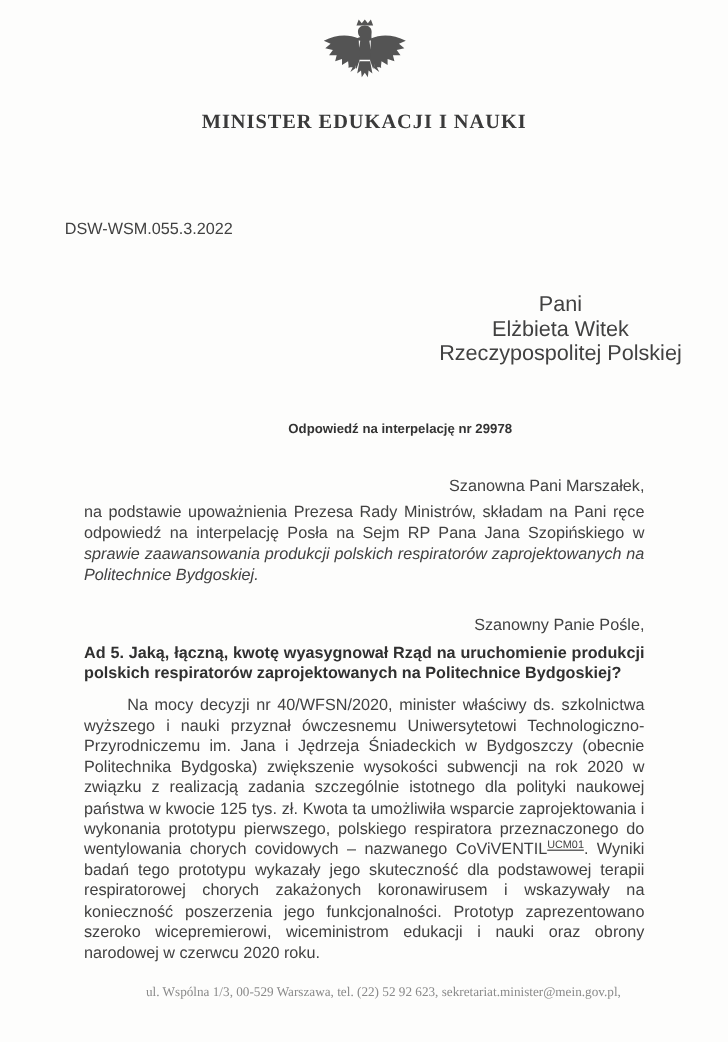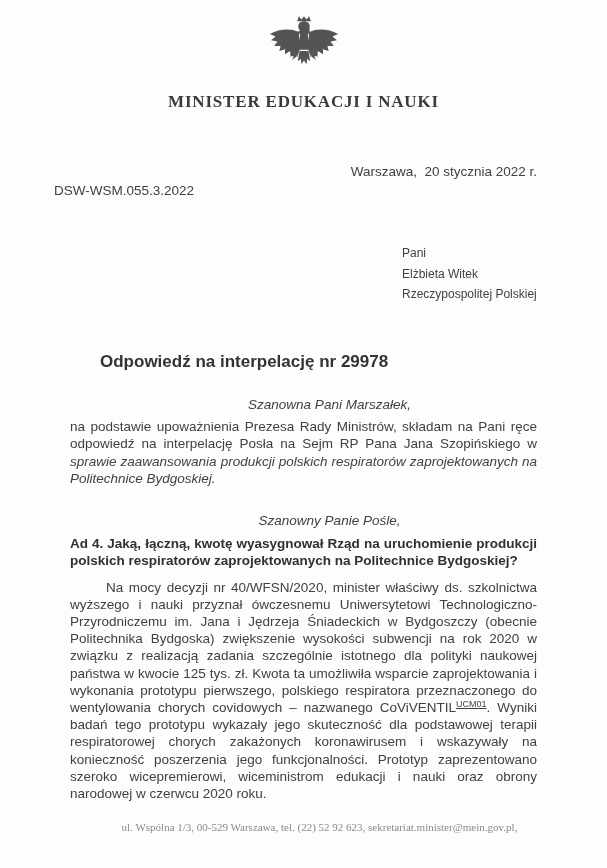--- a/index.html
+++ b/index.html
@@ -42,47 +42,48 @@
   }
   .ref-number {
     position: absolute;
     top: 183px;
     left: 54px;
     font-size: 13.5px;
   }
   .recipient {
     position: absolute;
     top: 243px;
-    left: 402px;
-    font-size: 12px;
+    left: 366px;
+    font-size: 18px;
     line-height: 20.5px;
+    text-align: center;
   }
   .subject {
     position: absolute;
     top: 352px;
     left: 100px;
     width: 467px;
+    text-align: center;
     font-weight: bold;
-    font-size: 17px;
+    font-size: 11px;
     color: #333333;
   }
   .letter-body {
     position: absolute;
     top: 396px;
     left: 70px;
     width: 467px;
     font-size: 13.5px;
     line-height: 17.2px;
     text-align: justify;
   }
   .letter-body p { margin: 0; }
   .salutation {
-    font-style: italic;
     padding-left: 52px;
-    text-align: center;
+    text-align: right;
   }
   .intro { margin-top: 5px !important; }
   .intro em { font-style: italic; }
   .salutation-2 { margin-top: 25px !important; }
   .question {
     font-weight: bold;
     color: #303030;
     margin-top: 6px !important;
   }
   .para { text-indent: 36px; }
@@ -125,40 +126,39 @@
         <path d="M53,58 L67,58 L70,74 L65,70 L64,79 L60,73 L56,79 L55,70 L50,74 Z"></path>
 
         <path d="M47,58 L38,66 L44,66 L41,72 L48,67 Z"></path>
         <path d="M73,58 L82,66 L76,66 L79,72 L72,67 Z"></path>
       </g>
     </svg>
   </div>
 
   <div class="ministry-title">MINISTER EDUKACJI I NAUKI</div>
 
-  <div class="place-date">Warszawa,  20 stycznia 2022 r.</div>
 
   <div class="ref-number">DSW-WSM.055.3.2022</div>
 
   <div class="recipient">
     <div>Pani</div>
     <div>Elżbieta Witek</div>
     <div>Rzeczypospolitej Polskiej</div>
   </div>
 
   <div class="subject">Odpowiedź na interpelację nr 29978</div>
 
   <div class="letter-body">
     <p class="salutation">Szanowna Pani Marszałek,</p>
 
     <p class="intro"><span>na podstawie upoważnienia Prezesa Rady Ministrów, składam na Pani ręce odpowiedź na interpelację Posła na Sejm RP Pana Jana Szopińskiego w </span><em>sprawie zaawansowania produkcji polskich respiratorów zaprojektowanych na Politechnice Bydgoskiej.</em></p>
 
     <p class="salutation salutation-2">Szanowny Panie Pośle,</p>
 
-    <p class="question">Ad 4. Jaką, łączną, kwotę wyasygnował Rząd na uruchomienie produkcji polskich respiratorów zaprojektowanych na Politechnice Bydgoskiej?</p>
+    <p class="question">Ad 5. Jaką, łączną, kwotę wyasygnował Rząd na uruchomienie produkcji polskich respiratorów zaprojektowanych na Politechnice Bydgoskiej?</p>
 
     <p class="para para-first"><span>Na mocy decyzji nr 40/WFSN/2020, minister właściwy ds. szkolnictwa wyższego i nauki przyznał ówczesnemu Uniwersytetowi Technologiczno-Przyrodniczemu im. Jana i Jędrzeja Śniadeckich w Bydgoszczy (obecnie Politechnika Bydgoska) zwiększenie wysokości subwencji na rok 2020 w związku z realizacją zadania szczególnie istotnego dla polityki naukowej państwa w kwocie 125 tys. zł. Kwota ta umożliwiła wsparcie zaprojektowania i wykonania prototypu pierwszego, polskiego respiratora przeznaczonego do wentylowania chorych covidowych – nazwanego CoViVENTIL</span><sup>UCM01</sup><span>. Wyniki badań tego prototypu wykazały jego skuteczność dla podstawowej terapii respiratorowej chorych zakażonych koronawirusem i wskazywały na konieczność poszerzenia jego funkcjonalności. Prototyp zaprezentowano szeroko wicepremierowi, wiceministrom edukacji i nauki oraz obrony narodowej w czerwcu 2020 roku.</span></p>
 
   </div>
 
   <div class="footer">
     <div>ul. Wspólna 1/3, 00-529 Warszawa, tel. (22) 52 92 623, sekretariat.minister@mein.gov.pl,</div>
   </div>
 
 </div>

